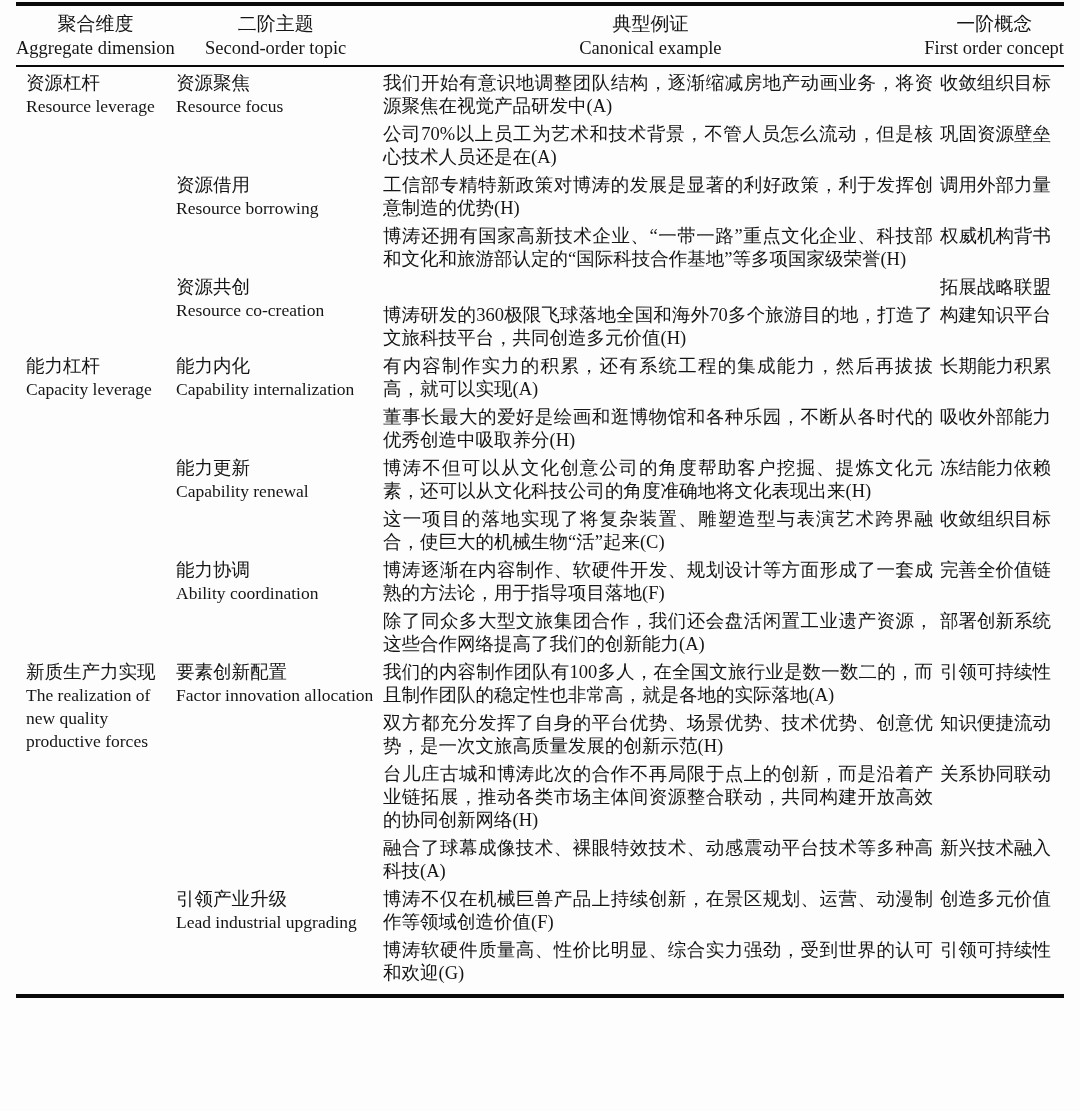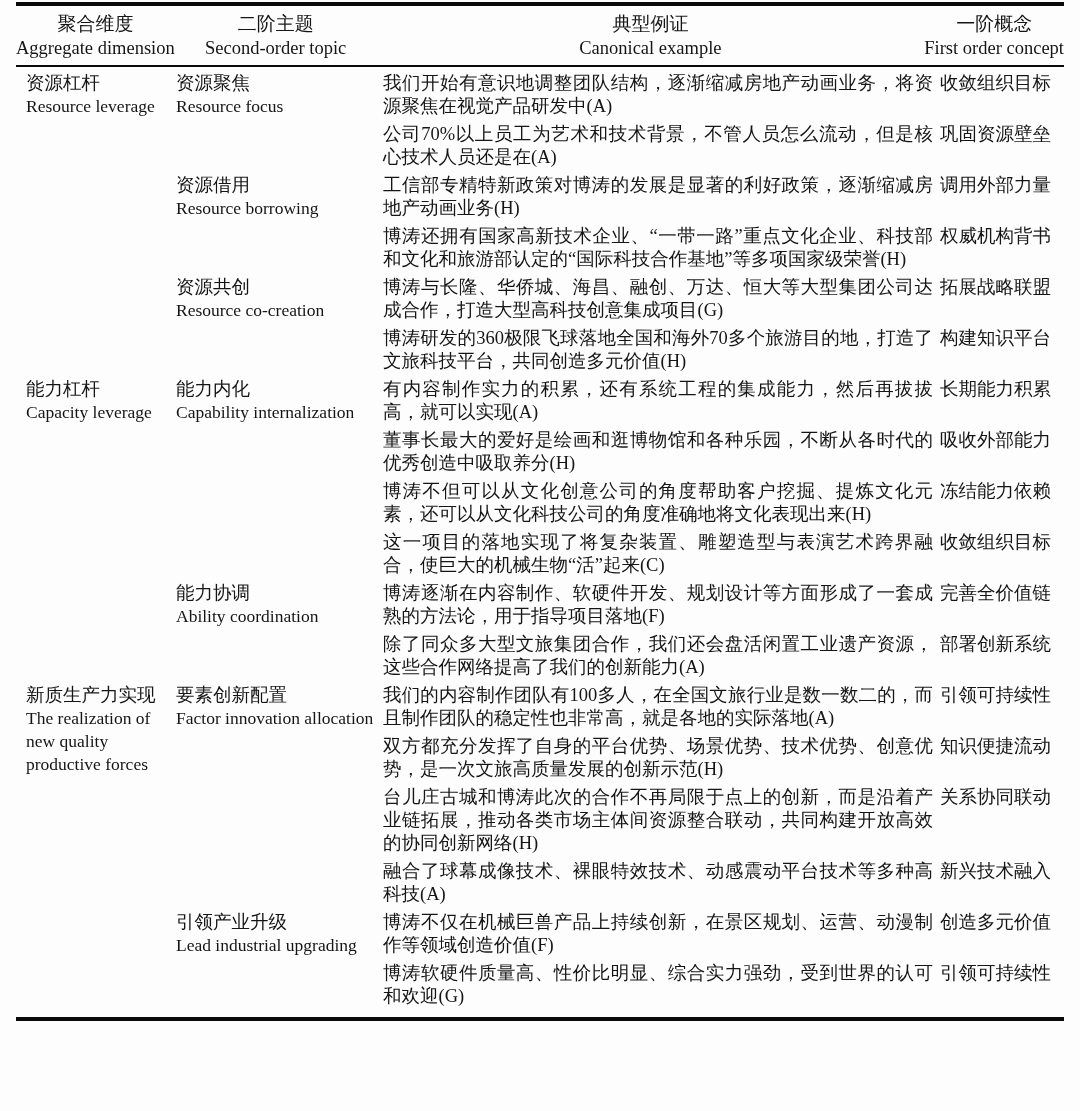--- a/index.html
+++ b/index.html
@@ -119,33 +119,32 @@
         </div>
         <div class="row">
           <div class="cell-example">公司70%以上员工为艺术和技术背景，不管人员怎么流动，但是核心技术人员还是在(A)</div>
           <div class="cell-concept">巩固资源壁垒</div>
         </div>
         <div class="row row-topic-start">
           <div class="cell-topic">
             <div class="zh-label">资源借用</div>
             <div class="en-label">Resource borrowing</div>
           </div>
-          <div class="cell-example">工信部专精特新政策对博涛的发展是显著的利好政策，逐渐缩减房地产动画业务(H)</div>
+          <div class="cell-example">工信部专精特新政策对博涛的发展是显著的利好政策，利于发挥创意制造的优势(H)</div>
           <div class="cell-concept">调用外部力量</div>
         </div>
         <div class="row">
           <div class="cell-example">博涛还拥有国家高新技术企业、“一带一路”重点文化企业、科技部和文化和旅游部认定的“国际科技合作基地”等多项国家级荣誉(H)</div>
           <div class="cell-concept">权威机构背书</div>
         </div>
         <div class="row row-topic-start">
           <div class="cell-topic">
             <div class="zh-label">资源共创</div>
             <div class="en-label">Resource co-creation</div>
           </div>
-          <div class="cell-example">博涛与长隆、华侨城、海昌、融创、万达、恒大等大型集团公司达成合作，打造大型高科技创意集成项目(G)</div>
           <div class="cell-concept">拓展战略联盟</div>
         </div>
         <div class="row">
           <div class="cell-example">博涛研发的360极限飞球落地全国和海外70多个旅游目的地，打造了文旅科技平台，共同创造多元价值(H)</div>
           <div class="cell-concept">构建知识平台</div>
         </div>
         <div class="row row-topic-start">
           <div class="cell-dim">
             <div class="zh-label">能力杠杆</div>
             <div class="en-label">Capacity leverage</div>
@@ -155,20 +154,24 @@
             <div class="en-label">Capability internalization</div>
           </div>
           <div class="cell-example">有内容制作实力的积累，还有系统工程的集成能力，然后再拔拔高，就可以实现(A)</div>
           <div class="cell-concept">长期能力积累</div>
         </div>
         <div class="row">
           <div class="cell-example">董事长最大的爱好是绘画和逛博物馆和各种乐园，不断从各时代的优秀创造中吸取养分(H)</div>
           <div class="cell-concept">吸收外部能力</div>
         </div>
         <div class="row row-topic-start">
+          <div class="cell-topic">
+            <div class="zh-label">能力更新</div>
+            <div class="en-label">Capability renewal</div>
+          </div>
           <div class="cell-example">博涛不但可以从文化创意公司的角度帮助客户挖掘、提炼文化元素，还可以从文化科技公司的角度准确地将文化表现出来(H)</div>
           <div class="cell-concept">冻结能力依赖</div>
         </div>
         <div class="row">
           <div class="cell-example">这一项目的落地实现了将复杂装置、雕塑造型与表演艺术跨界融合，使巨大的机械生物“活”起来(C)</div>
           <div class="cell-concept">收敛组织目标</div>
         </div>
         <div class="row row-topic-start">
           <div class="cell-topic">
             <div class="zh-label">能力协调</div>

